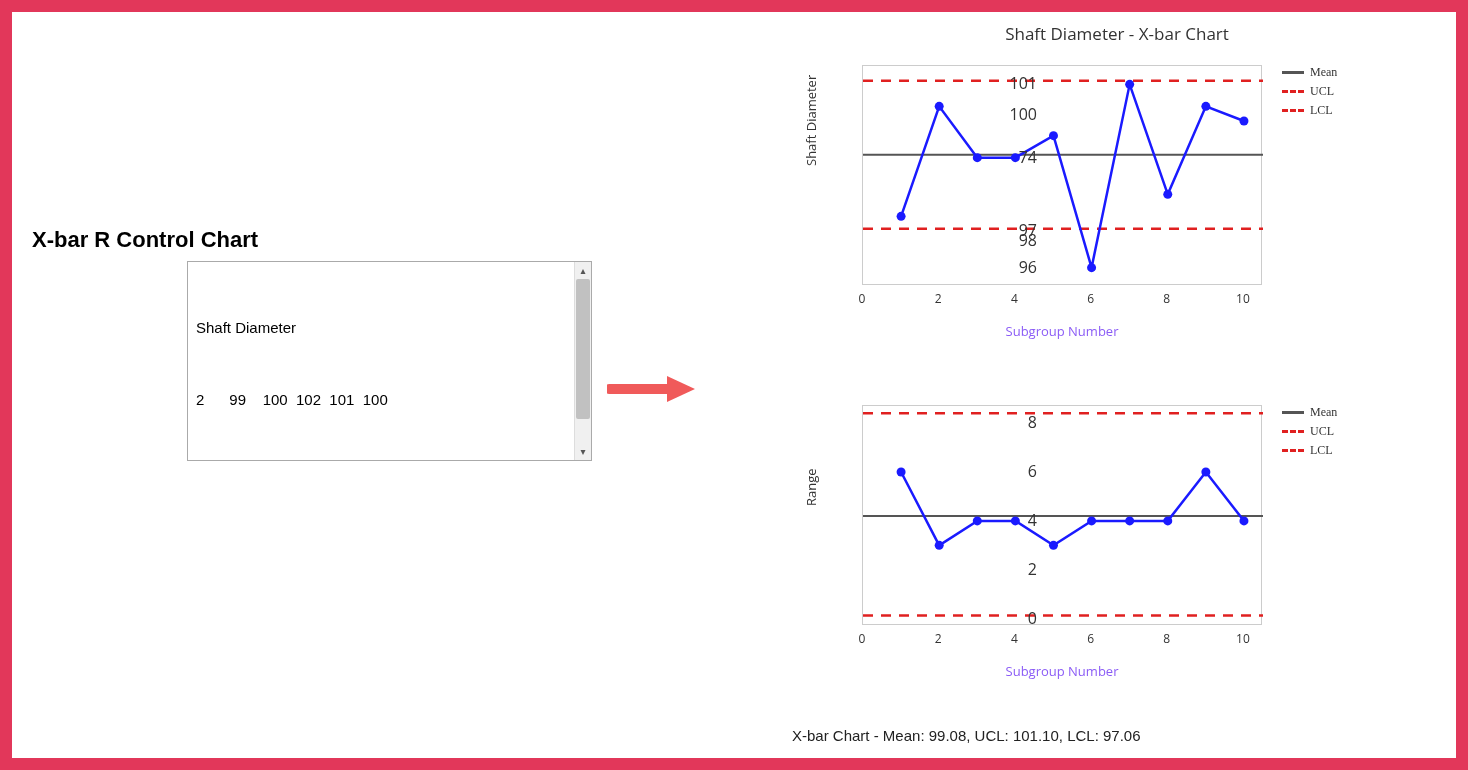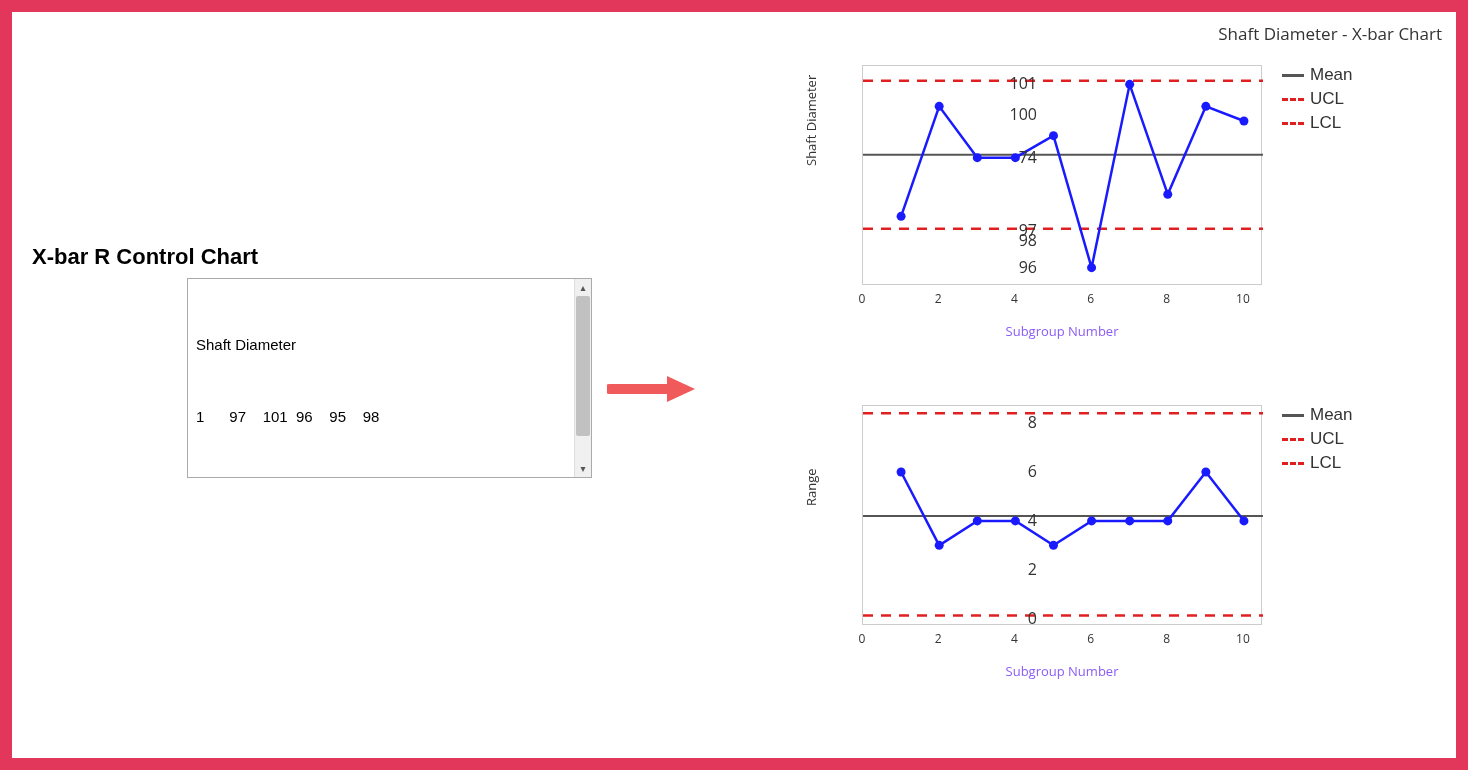--- a/index.html
+++ b/index.html
@@ -13,21 +13,21 @@
   }
   .page {
     background:#fff;
     width:100%;
     height:100%;
     position:relative;
   }
   .left {
     position:absolute;
     left:20px;
-    top:232px;
+    top:215px;
     width:560px;
   }
   h2.title {
     font-family: Arial, sans-serif;
     font-weight:bold;
     font-size:22px;
     margin:0 0 8px 0;
   }
   .paste-label {
     font-size:15px;
@@ -87,21 +87,21 @@
   }
   .arrow svg { display:block; }
 
   .right {
     position:absolute;
     left:780px;
     top:10px;
     width:650px;
   }
   .chart-title {
-    text-align:right;
+    text-align:center;
     font-family: 'Segoe UI', 'Open Sans', Arial, sans-serif;
     font-size:17px;
     color:#333;
     margin:0 0 10px 0;
   }
   .chart-container {
     position:relative;
     height:300px;
     margin-bottom:40px;
   }
@@ -149,22 +149,22 @@
     top:235px;
     font-size:12px;
     color:#333;
     transform:translateX(-50%);
     font-family:'Segoe UI','Open Sans',Arial,sans-serif;
   }
   .legend {
     position:absolute;
     left:490px;
     top:10px;
-    font-family:Liberation Sans, sans-serif;
-    font-size:17px;
+    font-family:Liberation Serif, serif;
+    font-size:12px;
     color:#333;
   }
   .legend-row {
     display:flex;
     align-items:center;
     gap:6px;
     margin-bottom:4px;
   }
   .legend-swatch {
     width:22px;
@@ -188,21 +188,20 @@
 </head>
 <body>
 
 <div class="page">
 
   <div class="left">
     <h2 class="title">X-bar R Control Chart</h2>
     <div class="data-box">
       <div class="data-inner">
         <div class="data-header">Shaft Diameter</div>
-        <div>1	97	101	96	95	98</div>
         <div>2	99	100	102	101	100</div>
         
         
         
         
         
       </div>
       <div class="scroll-track">
         <div class="scroll-arrow up">▴</div>
         <div class="scroll-thumb" style="top:17px;height:140px;"></div>
@@ -312,16 +311,17 @@
         <div class="tick-y" style="top: 27.1111px;">8</div>
         <div class="tick-x" style="left: 70px;">0</div>
         <div class="tick-x" style="left: 146.19px;">2</div>
         <div class="tick-x" style="left: 222.381px;">4</div>
         <div class="tick-x" style="left: 298.571px;">6</div>
         <div class="tick-x" style="left: 374.762px;">8</div>
         <div class="tick-x" style="left: 450.952px;">10</div>
       </div>
 
     <div class="summary">
+      <div>X-bar Chart - Mean: 99.08, UCL: 101.10, LCL: 97.06</div>
     </div>
   </div>
 
 </div>
 
 </body></html>

